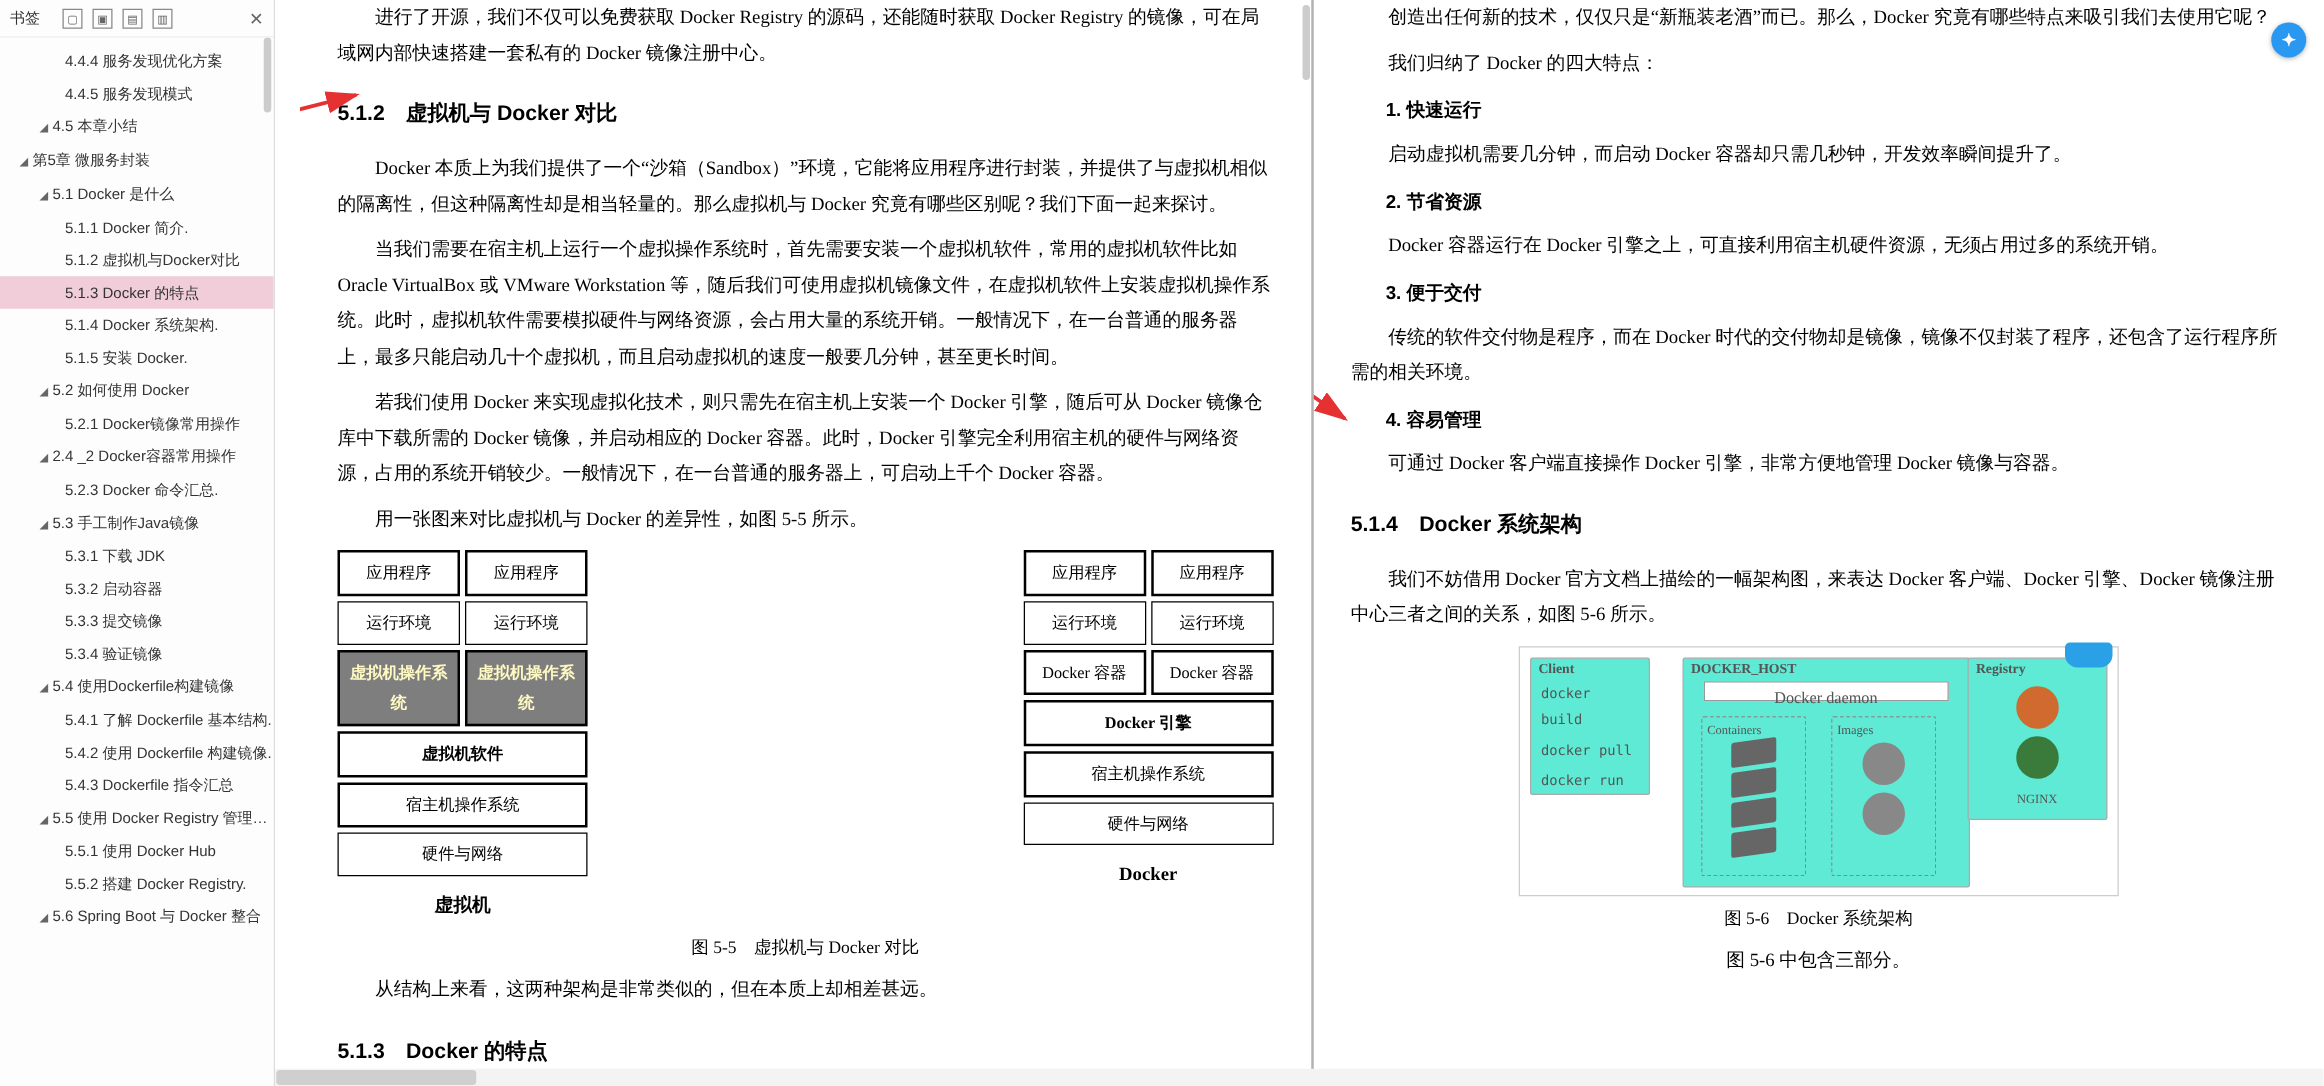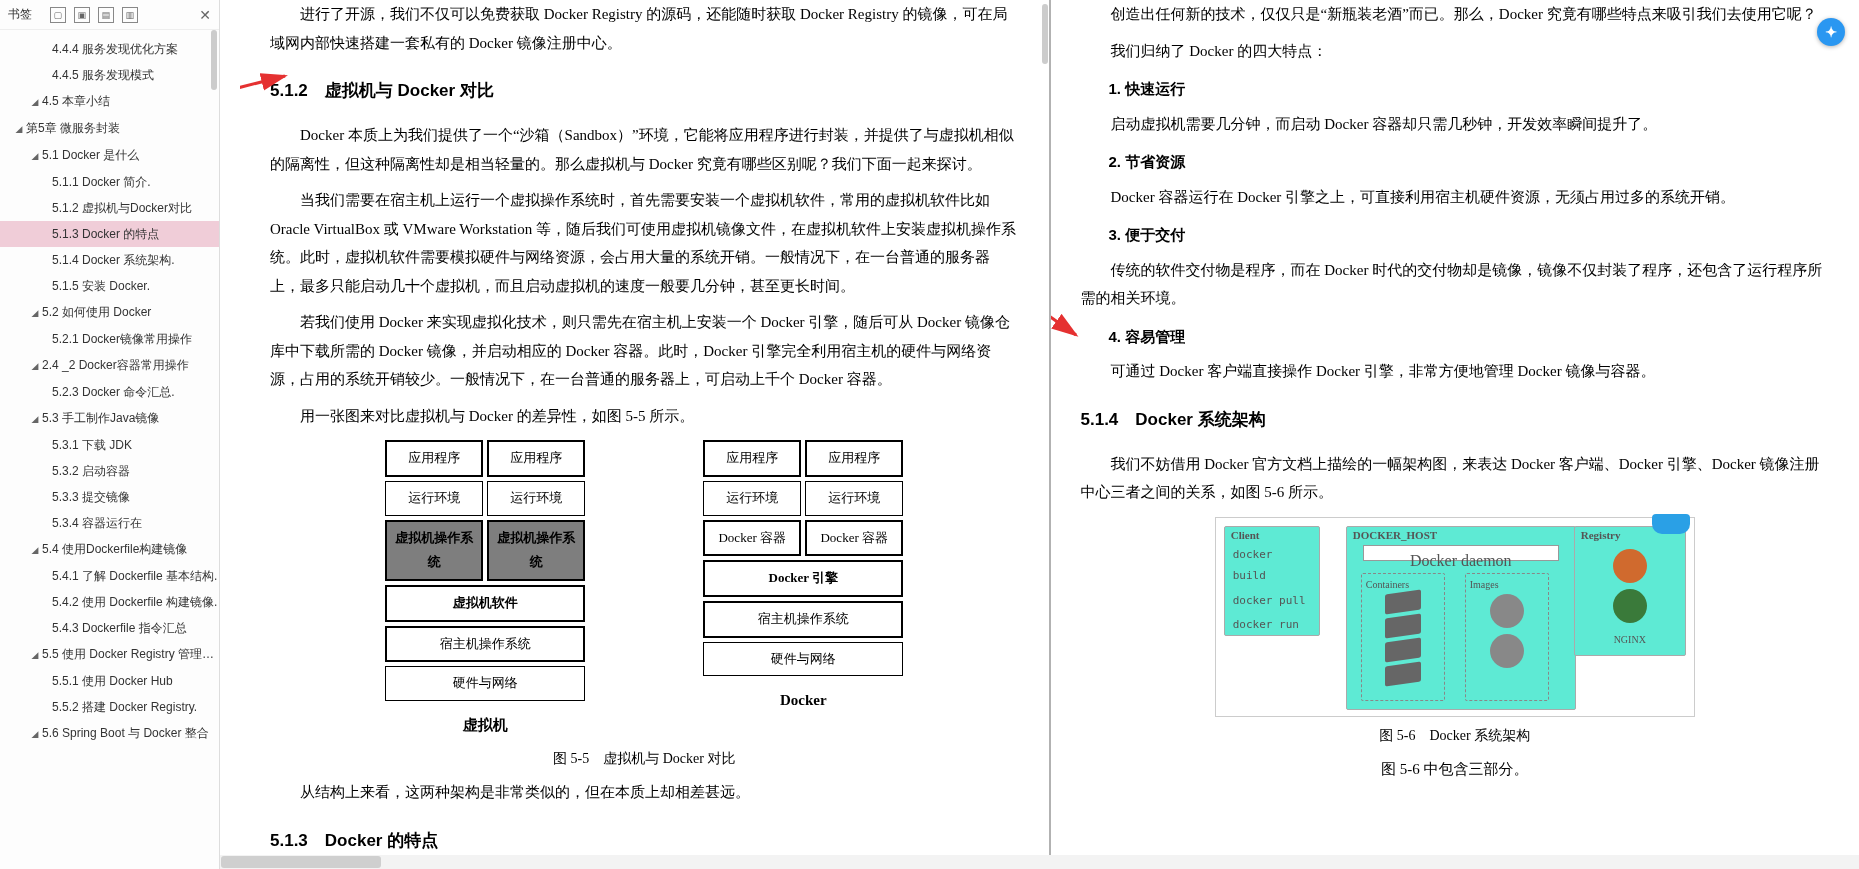--- a/index.html
+++ b/index.html
@@ -27,39 +27,39 @@
   
   .content { flex: 1; display: flex; position: relative; background:#fff; }
   .page { flex: 1; padding: 0 30px 20px 30px; overflow: hidden; font-family: "SimSun", serif; color: #000; line-height: 1.9; position:relative; }
   .page.left { border-right: 2px solid #b2b2b2; margin-left: 20px;}
   .page p { margin: 0 0 8px 0; text-indent: 2em; font-size: 15px; }
   .page h2 { font-family: "SimHei","Microsoft YaHei",sans-serif; font-weight: 600; font-size: 17px; margin: 18px 0 14px 0; }
   .page .sub { font-family: "SimHei","Microsoft YaHei",sans-serif; font-weight: 600; font-size: 15px; margin: 10px 0 6px 0; text-indent: 28px;}
   .page .caption { text-align: center; font-size: 14px; margin: 6px 0; }
 
   
-  .fig55 { display:flex; justify-content:center; gap:118px; margin:10px 0 0 0;}
+  .fig55 { display:flex; justify-content:space-between; gap:118px; margin:10px 0 0 0;}
   .stack { display:flex; flex-direction:column; gap:4px; width:200px; }
   .splitrow { display:flex; gap:4px; }
   .box { text-align:center; padding:4px 4px; font-size:13px; background:#fff; }
   .b-thick { border:2.5px solid #000; }
   .b-thin { border:1.5px solid #000; }
-  .b-dark { border:2.5px solid #000; background:#7e7e7e; color:#000000; font-weight:bold;}
+  .b-dark { border:2.5px solid #000; background:#7e7e7e; color:#fef9c3; font-weight:bold;}
   .b-wide { flex:1; }
   .stacklabel { text-align:center; font-size:15px; font-weight:bold; margin-top:6px;}
 
   
   .fig56 { margin: 10px auto 0 auto; width:480px; height:200px; position:relative; border:1px solid #ccc; font-size:11px; color:#555;}
   .panel { position:absolute; border:1px solid #aaa; background:#5eead4; border-radius:2px;}
   .panel .plabel{ position:absolute; top:-2px; left:6px; font-weight:bold; font-size:11px; background:transparent;}
   .clientpanel { left:8px; top:8px; width:96px; height:110px; }
   .hostpanel { left:130px; top:8px; width:230px; height:184px;}
   .regpanel { right:8px; top:8px; width:112px; height:130px;}
   .cmd { margin:4px 8px; font-family:monospace; font-size:11px;}
-  .daemonbox{ position:absolute; top:18px; left:16px; right:16px; height:16px; text-align:center; border:1px solid #999; font-size:16px; background:#fff;}
+  .daemonbox{ position:absolute; top:18px; left:16px; right:16px; height:16px; text-align:center; border:1px solid #999; font-size:13px; background:#fff;}
   .subbox{ position:absolute; border:1px dashed #888; border-radius:2px; font-size:10px;}
   .subbox .sublabel{position:absolute;top:1px;left:4px;}
   .cbox{left:14px; top:46px; width:84px; height:128px;}
   .ibox{left:118px; top:46px; width:84px; height:128px;}
   .cube{width:36px;height:20px; margin:4px auto; background:#666; transform:skewY(-8deg); border-radius:2px;}
   .circle{width:34px;height:34px;border-radius:50%;margin:6px auto;background:#888;}
   .reglabel{position:absolute; bottom:6px; width:100%; text-align:center; font-size:10px;}
 
   
   .arrow{position:absolute; pointer-events:none;}
@@ -102,21 +102,21 @@
         <li class="lvl3"><span>5.1.4 Docker 系统架构.</span></li>
         <li class="lvl3"><span>5.1.5 安装 Docker.</span></li>
         <li class="lvl2"><span class="toggler">◢</span><span>5.2 如何使用 Docker</span></li>
         <li class="lvl3"><span>5.2.1 Docker镜像常用操作</span></li>
         <li class="lvl2"><span class="toggler">◢</span><span>2.4 _2 Docker容器常用操作</span></li>
         <li class="lvl3"><span>5.2.3 Docker 命令汇总.</span></li>
         <li class="lvl2"><span class="toggler">◢</span><span>5.3 手工制作Java镜像</span></li>
         <li class="lvl3"><span>5.3.1 下载 JDK</span></li>
         <li class="lvl3"><span>5.3.2 启动容器</span></li>
         <li class="lvl3"><span>5.3.3 提交镜像</span></li>
-        <li class="lvl3"><span>5.3.4 容器运行在</span></li>
+        <li class="lvl3"><span>5.3.4 验证镜像</span></li>
         <li class="lvl2"><span class="toggler">◢</span><span>5.4 使用Dockerfile构建镜像</span></li>
         <li class="lvl3"><span>5.4.1 了解 Dockerfile 基本结构.</span></li>
         <li class="lvl3"><span>5.4.2 使用 Dockerfile 构建镜像.</span></li>
         <li class="lvl3"><span>5.4.3 Dockerfile 指令汇总</span></li>
         <li class="lvl2"><span class="toggler">◢</span><span>5.5 使用 Docker Registry 管理镜像</span></li>
         <li class="lvl3"><span>5.5.1 使用 Docker Hub</span></li>
         <li class="lvl3"><span>5.5.2 搭建 Docker Registry.</span></li>
         <li class="lvl2"><span class="toggler">◢</span><span>5.6 Spring Boot 与 Docker 整合</span></li>
       </ul>
     </div>

